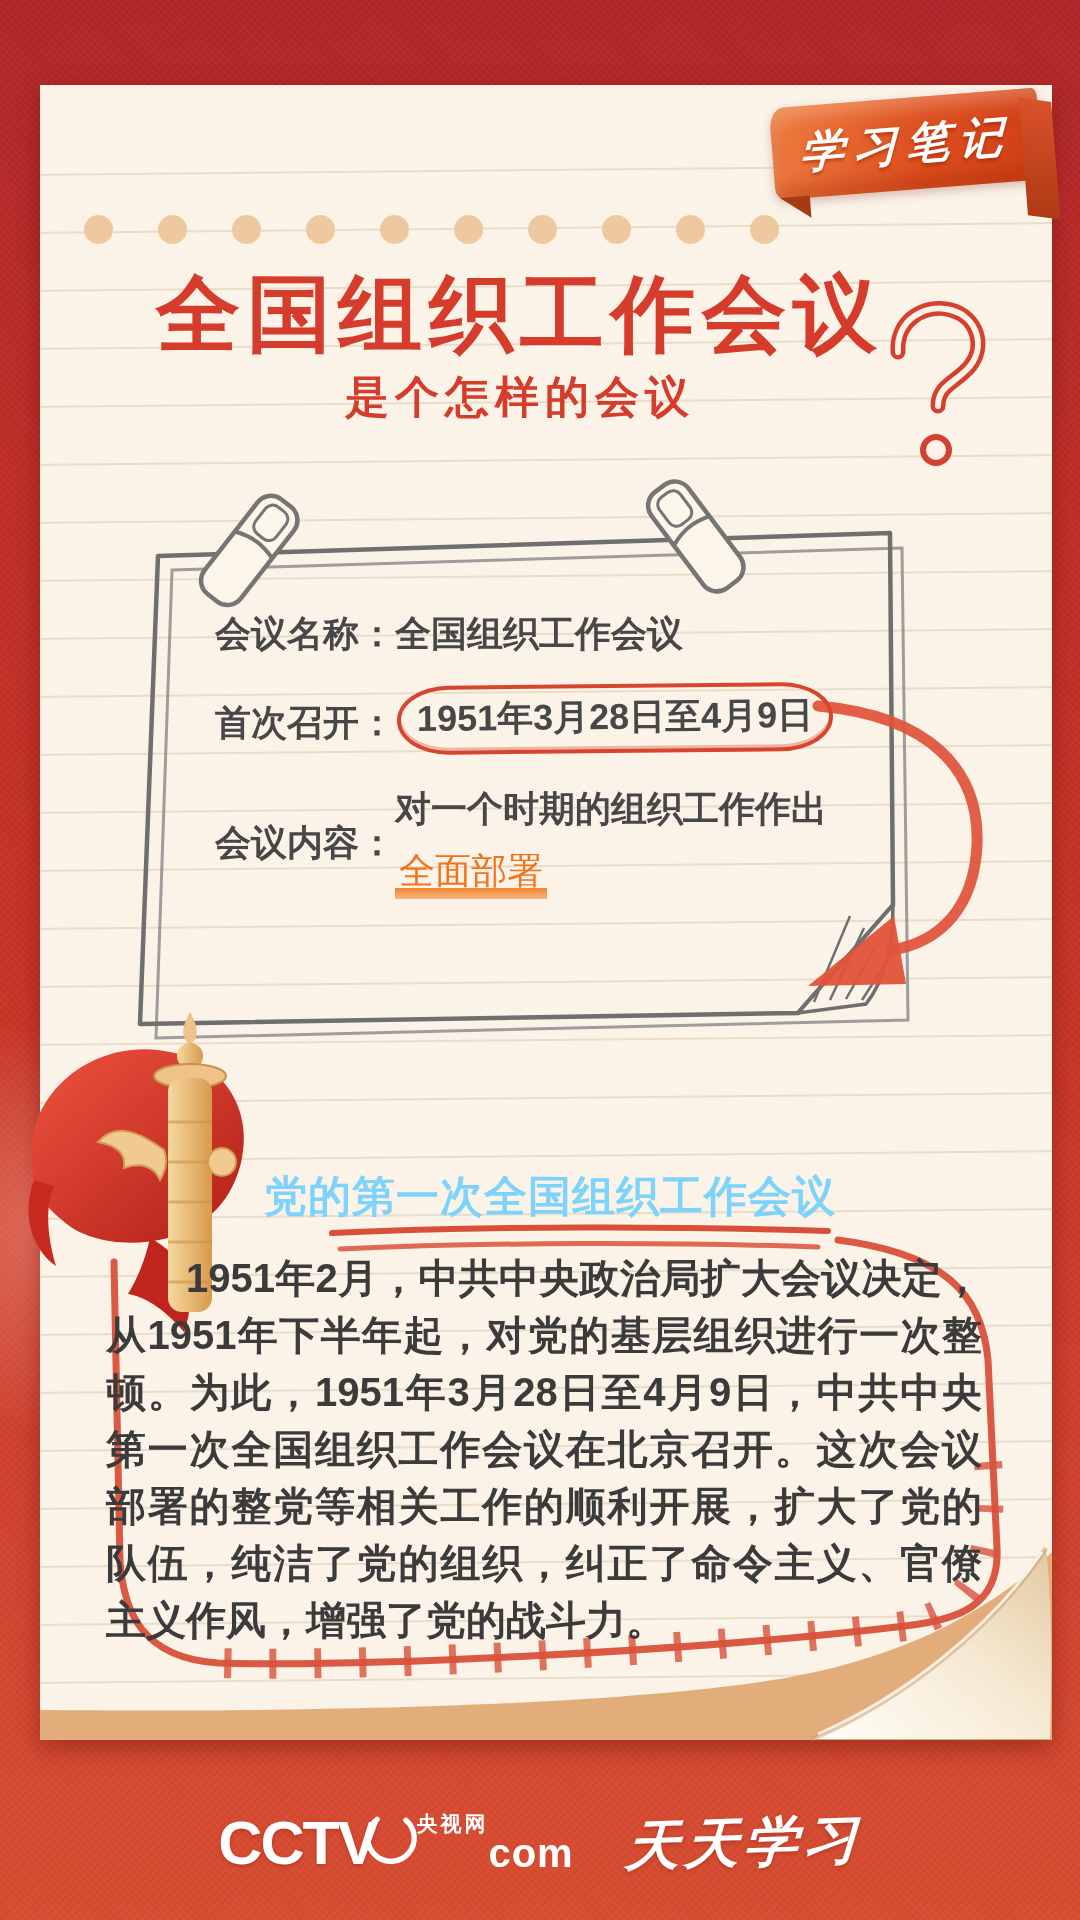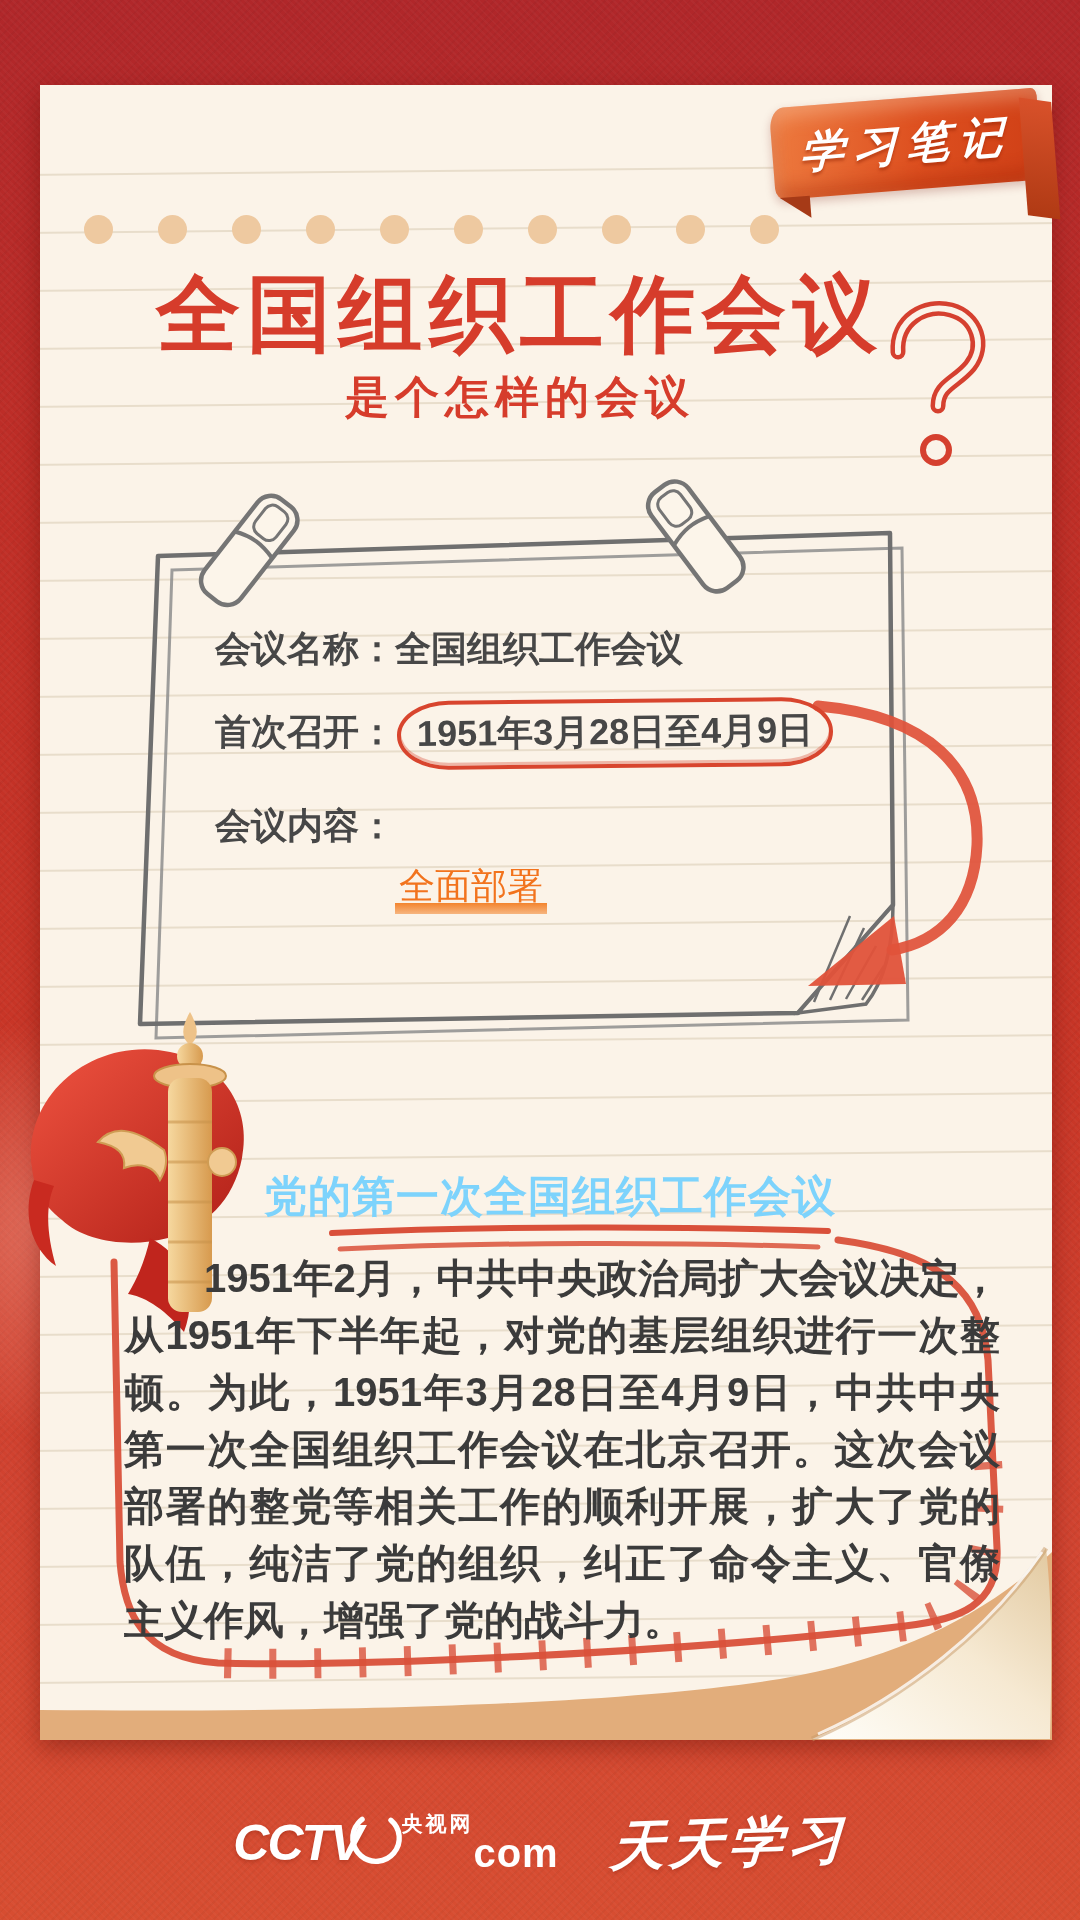--- a/index.html
+++ b/index.html
@@ -21,34 +21,34 @@
     background-position:0 68px;}
   .holes{position:absolute;left:44px;top:130px;display:flex;gap:45px;}
   .hole{width:29px;height:29px;border-radius:50%;background:#eec9a0;}
   
   .title-block{position:absolute;left:60px;top:270px;width:920px;text-align:center;
     color:#d63c2b;font-weight:900;z-index:10;}
   .title-l1{font-size:84px;line-height:1.06;letter-spacing:7px;}
   .title-l2{font-size:44px;line-height:1.1;letter-spacing:6px;margin-top:14px;}
   .note-rows{position:absolute;left:215px;top:610px;width:680px;z-index:10;
     color:#474747;font-size:36px;font-weight:700;}
-  .nrow{display:flex;align-items:flex-start;margin-bottom:34px;white-space:nowrap;margin-top:15px;}
+  .nrow{display:flex;align-items:center;margin-bottom:34px;white-space:nowrap;}
   .nrow .lab{flex:0 0 auto;}
   .circled{display:inline-block;border:4px solid #d8452e;border-radius:52px/34px;
     padding:5px 16px 7px;margin:-9px 0 0 2px;transform:rotate(-.6deg);
     box-shadow:inset 0 -3px 0 rgba(216,69,46,.35);}
   .wavy{text-decoration:underline;text-decoration-style:wavy;
     text-decoration-color:#f28a1f;text-decoration-thickness:3px;text-underline-offset:10px;}
   .r4val{white-space:normal;line-height:44px;}
   .orange-mark{display:inline-block;color:#f2731d;font-weight:400;margin-top:18px;
     padding:0 4px 6px;background:linear-gradient(rgba(242,120,25,.9),rgba(242,120,25,.5));
     background-size:100% 11px;background-position:left bottom;background-repeat:no-repeat;}
   .section-title{position:absolute;left:140px;top:1168px;width:820px;text-align:center;
     font-size:43px;font-weight:900;letter-spacing:1px;color:#7dd3fc;z-index:10;}
-  .article{position:absolute;left:124px;top:1250px;width:876px;z-index:10;
+  .article{position:absolute;left:106px;top:1250px;width:876px;z-index:10;
     font-size:40px;line-height:57px;font-weight:600;color:#3b3b3b;
     text-align:justify;text-indent:2em;}
   
   .doodles{position:absolute;inset:0;z-index:5;pointer-events:none;}
   
   .ribbon{position:absolute;left:772px;top:98px;width:268px;height:92px;z-index:30;
     background:linear-gradient(100deg,#ee7c40,#dd4f1f 55%,#cf3f16);
     border-radius:14px 6px 18px 10px/22px 8px 24px 12px;transform:rotate(-4.5deg);
     box-shadow:inset 0 10px 18px rgba(255,220,190,.35),inset 0 -12px 16px rgba(150,30,0,.3),
       0 4px 10px rgba(120,20,10,.25);}
@@ -56,21 +56,21 @@
     border-right:30px solid #a63a17;border-bottom:22px solid transparent;}
   .ribbon::after{content:"";position:absolute;right:-14px;top:12px;width:32px;height:118px;
     background:linear-gradient(#d8512a,#b03a14);transform:skewY(12deg);z-index:-1;}
   .ribbon-label{display:block;text-align:center;line-height:92px;color:#fff;
     font-size:44px;font-weight:900;font-style:italic;letter-spacing:9px;
     transform:skewX(-6deg);text-shadow:0 3px 3px rgba(140,30,0,.45);}
   
   .footer{position:absolute;left:0;top:1788px;width:1080px;height:110px;z-index:10;
     display:flex;align-items:center;justify-content:center;gap:52px;color:#fff;}
   .cctv{display:flex;align-items:center;}
-  .cctv-word{font-style:italic;font-weight:900;font-size:50px;letter-spacing:-2px;
+  .cctv-word{font-weight:900;font-size:61px;letter-spacing:-2px;
     text-shadow:0 2px 4px rgba(120,20,0,.3);}
   .swoosh{width:62px;height:62px;margin:0 -6px 6px -16px;}
   .cctv-stack{display:flex;flex-direction:row;align-items:flex-start;line-height:1;}
   .cctv-site{font-size:21px;font-weight:700;letter-spacing:3px;}
   .cctv-domain{font-size:40px;font-weight:700;letter-spacing:1px;margin-top:20px;}
   .brand{font-size:54px;font-weight:900;font-style:italic;letter-spacing:5px;
     transform:skewX(-5deg) rotate(-2deg);text-shadow:0 2px 4px rgba(120,20,0,.3);}
 </style>
 </head>
 <body>
@@ -189,21 +189,21 @@
       <span class="lab">会议名称：</span>
       <span>全国组织工作会议</span>
     </div>
     <div class="nrow">
       <span class="lab">首次召开：</span>
       <span class="circled">1951年3月28日至4月9日</span>
     </div>
     <div class="nrow">
       <span class="lab">会议内容：</span>
       <span class="r4val">
-        <br>
+        <span>对一个时期的组织工作作出</span><br>
         <span class="orange-mark">全面部署</span>
       </span>
     </div>
   </div>
 
   <div class="section-title">党的第一次全国组织工作会议</div>
 
   <div class="article">1951年2月，中共中央政治局扩大会议决定，从1951年下半年起，对党的基层组织进行一次整顿。为此，1951年3月28日至4月9日，中共中央第一次全国组织工作会议在北京召开。这次会议部署的整党等相关工作的顺利开展，扩大了党的队伍，纯洁了党的组织，纠正了命令主义、官僚主义作风，增强了党的战斗力。</div>
 
   <div class="ribbon">

